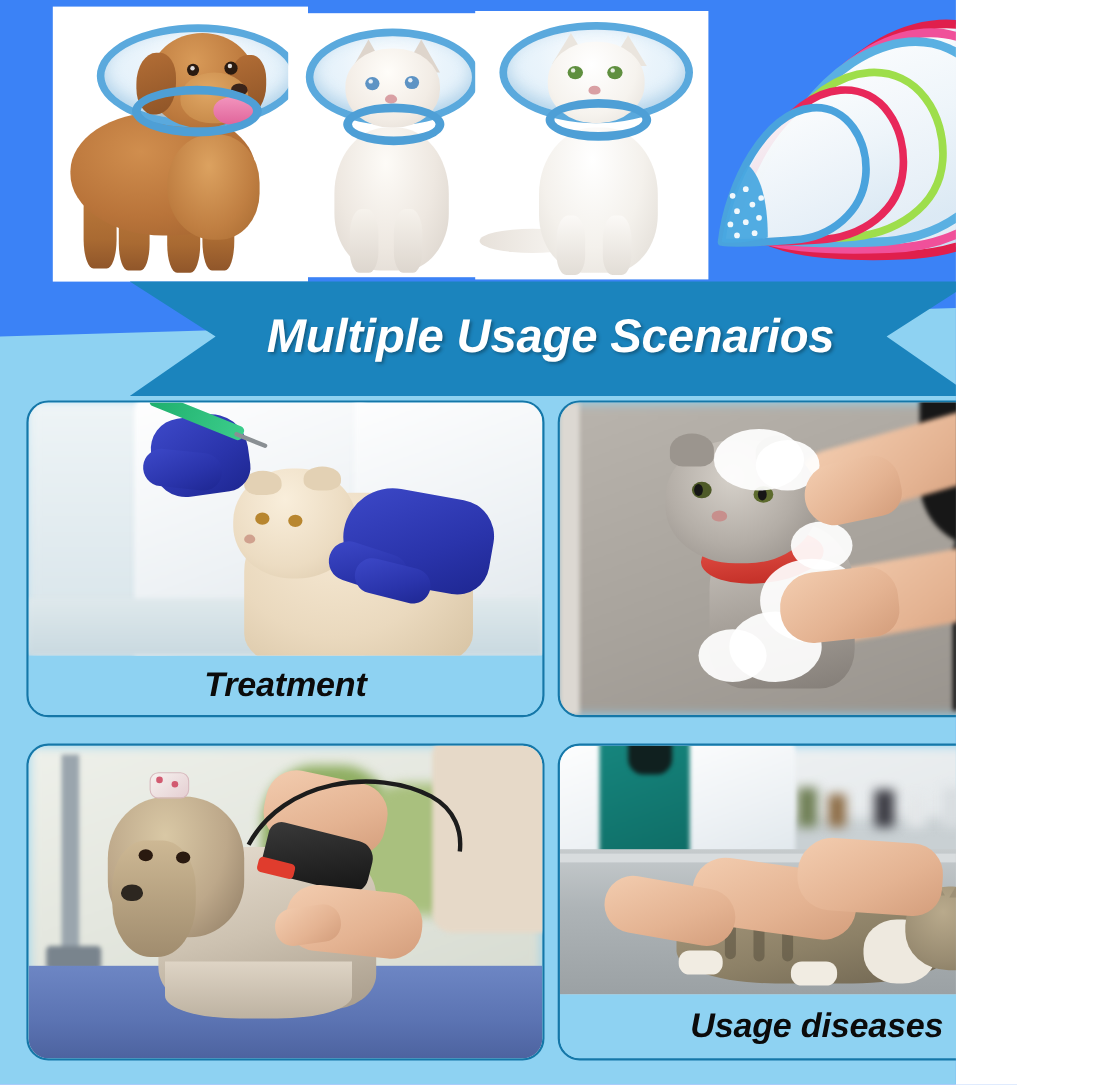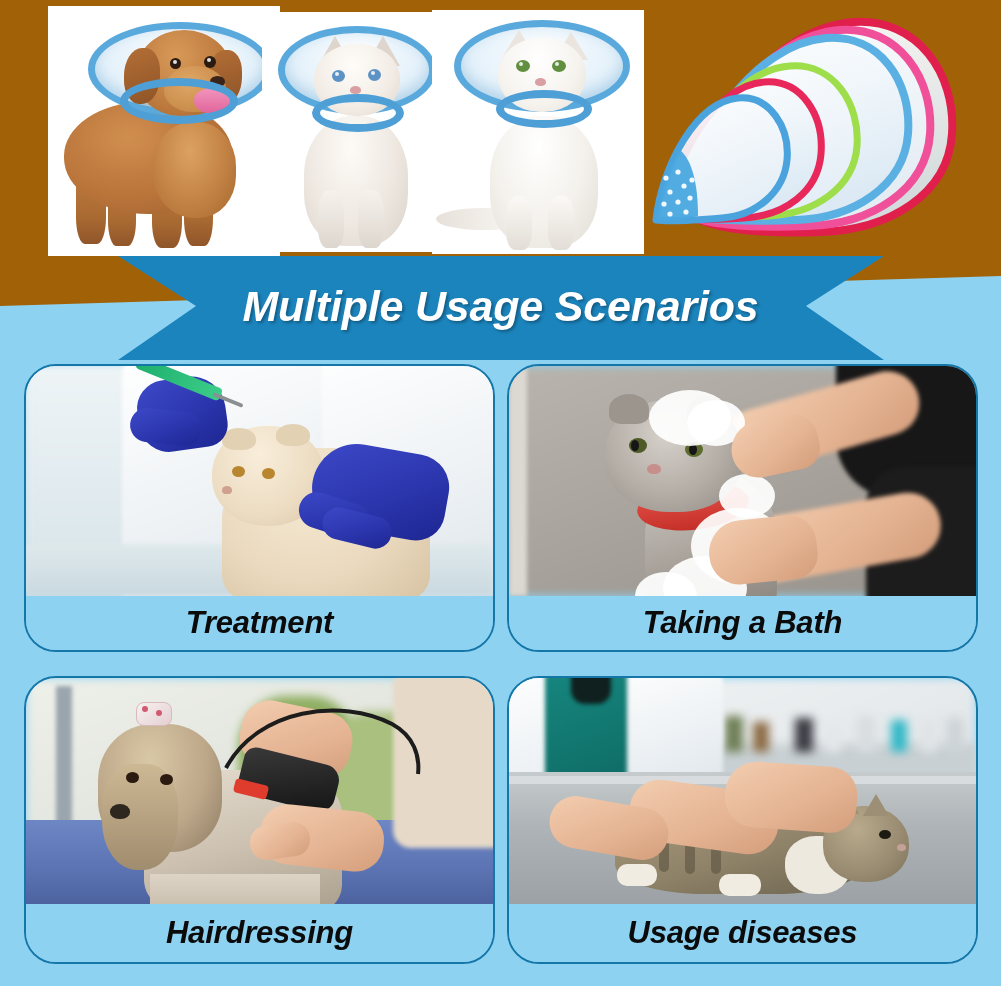--- a/index.html
+++ b/index.html
@@ -8,23 +8,23 @@
   html, body {
     width: 1001px;
     height: 986px;
     overflow: hidden;
     font-family: "Liberation Sans", sans-serif;
     background: #ffffff;
   }
 
   #page {
     position: relative;
-    width: 1001px;
+    width: 869px;
     height: 986px;
-    background: #a16207;
+    background: #3b82f6;
     overflow: hidden;
   }
 
   
   .bg-sweep {
     position: absolute;
     left: 0;
     top: 0;
     width: 1001px;
     height: 986px;
@@ -172,21 +172,21 @@
     display: grid;
     grid-template-columns: 471px 471px;
     grid-template-rows: 288px 288px;
     column-gap: 12px;
     row-gap: 24px;
   }
 
   .panel {
     position: relative;
     border: 2px solid #1577a8;
-    border-radius: 32px;
+    border-radius: 20px;
     background: #8ed2f2;
     overflow: hidden;
     display: flex;
     flex-direction: column;
   }
   .panel-photo {
     position: relative;
     flex: 1 1 auto;
     overflow: hidden;
     margin: 0;
@@ -471,21 +471,20 @@
         <div class="suds" style="left:140px;top:24px;width:82px;height:56px;"></div>
         <div class="suds" style="left:178px;top:34px;width:58px;height:46px;"></div>
         <div class="suds" style="left:182px;top:142px;width:94px;height:76px;"></div>
         <div class="suds" style="left:154px;top:190px;width:84px;height:64px;"></div>
         <div class="suds" style="left:210px;top:108px;width:56px;height:44px;"></div>
         <div class="suds" style="left:126px;top:206px;width:62px;height:48px;"></div>
 
         <div class="skin" style="left:222px;top:52px;width:88px;height:56px;border-radius:30px 26px 22px 28px;transform:rotate(-12deg);"></div>
         <div class="skin" style="left:200px;top:152px;width:108px;height:64px;border-radius:32px 28px 24px 30px;transform:rotate(-6deg);"></div>
       </div>
-      <div class="panel-label">Taking a Bath</div>
     </div>
 
     <div class="panel">
       <div class="panel-photo">
 
         <div class="abs softer" style="inset:0;background:linear-gradient(160deg,#eef0ea 0%,#e4e7df 40%,#d3d8cd 100%);"></div>
         <div class="abs softer" style="left:212px;top:18px;width:120px;height:130px;border-radius:40%;background:#8fae62;"></div>
         <div class="abs softer" style="left:300px;top:34px;width:110px;height:120px;border-radius:40%;background:#a9c07e;"></div>
 
         <div class="abs soft" style="left:30px;top:8px;width:16px;height:190px;background:#9aa5ad;"></div>
@@ -522,21 +521,20 @@
         <div class="abs" style="left:208px;top:104px;width:34px;height:14px;border-radius:4px;
              background:#e03c2d;transform:rotate(14deg);"></div>
 
         <svg class="abs" style="left:196px;top:20px;width:200px;height:80px;" viewBox="0 0 200 80" aria-hidden="true">
           <path d="M4,70 C36,10 120,0 170,26 C192,38 198,58 196,76" fill="none" stroke="#1c1c1c" stroke-width="4"></path>
         </svg>
 
         <div class="skin" style="left:234px;top:130px;width:124px;height:60px;border-radius:28px;transform:rotate(6deg);"></div>
         <div class="skin" style="left:224px;top:146px;width:60px;height:34px;border-radius:16px;transform:rotate(-8deg);"></div>
       </div>
-      <div class="panel-label">Hairdressing</div>
     </div>
 
     <div class="panel">
       <div class="panel-photo">
 
         <div class="abs softer" style="inset:0;background:linear-gradient(160deg,#f2f4f5 0%,#e6eaec 45%,#d2d8db 100%);"></div>
 
         <div class="abs softer" style="left:200px;top:66px;width:270px;height:46px;background:#c9d0d3;"></div>
         <div class="abs softer" style="left:216px;top:38px;width:18px;height:36px;background:#6f7f55;"></div>
         <div class="abs softer" style="left:244px;top:44px;width:16px;height:30px;background:#8c6b44;"></div>

